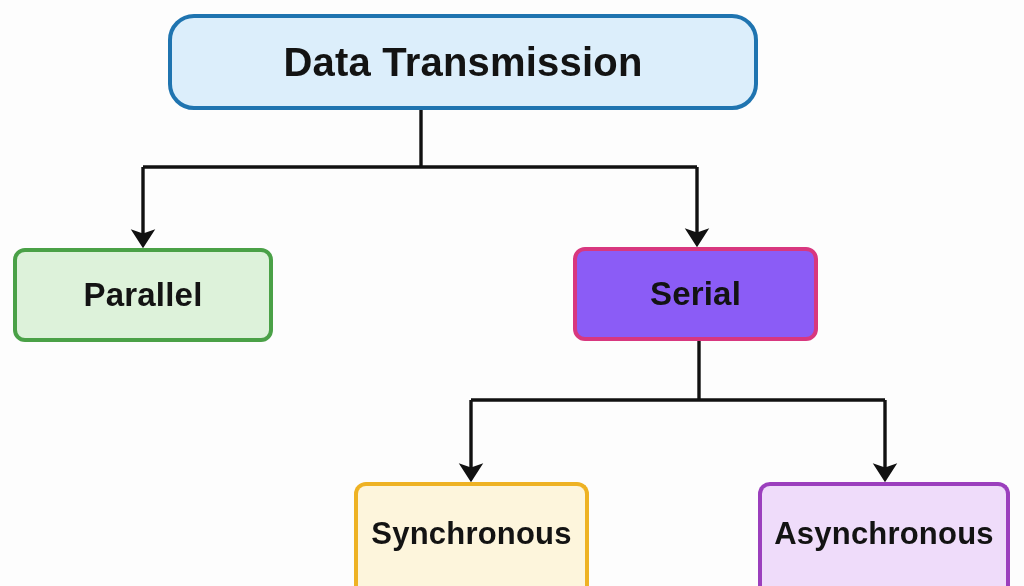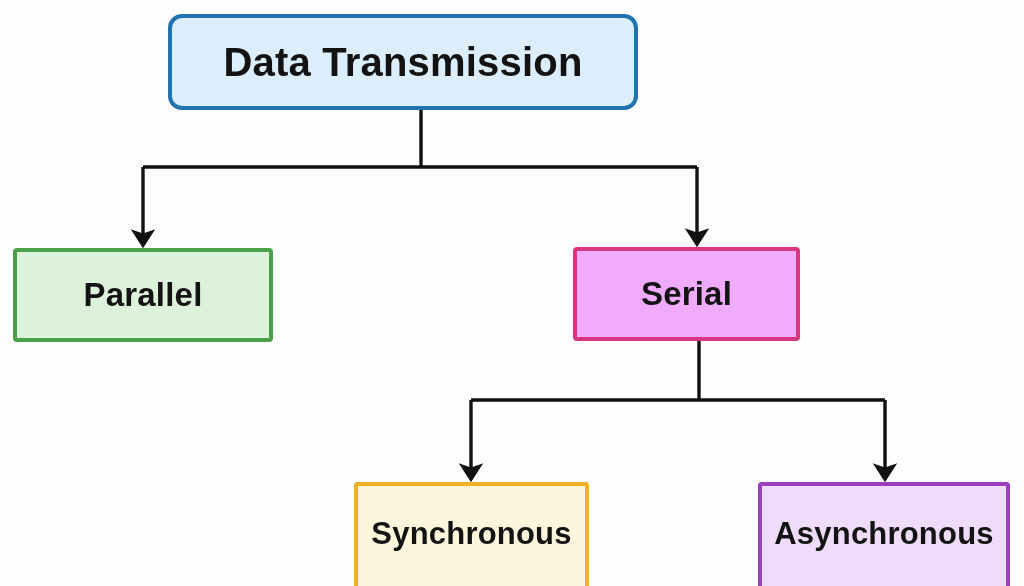--- a/index.html
+++ b/index.html
@@ -27,64 +27,64 @@
     height: 586px;
     pointer-events: none;
   }
   .node {
     position: absolute;
     box-sizing: border-box;
     display: flex;
     align-items: center;
     justify-content: center;
     border-style: solid;
-    border-radius: 4px;
+    border-radius: 12px;
     text-align: center;
     z-index: 2;
   }
   .node-label {
     font-weight: bold;
     color: #131313;
     letter-spacing: 0.2px;
     line-height: 1.1;
     white-space: nowrap;
   }
 
   
   #node-root {
     left: 168px;
     top: 14px;
-    width: 470px;
+    width: 590px;
     height: 96px;
     background: #dceefb;
     border-color: #1f74b0;
     border-width: 4px;
-    border-radius: 14px;
+    border-radius: 26px;
   }
   #node-root .node-label { font-size: 40px; }
 
   
   #node-parallel {
     left: 13px;
     top: 248px;
     width: 260px;
     height: 94px;
     background: #ddf2da;
     border-color: #4aa147;
     border-width: 4px;
   }
   #node-parallel .node-label { font-size: 33px; }
 
   
   #node-serial {
     left: 573px;
     top: 247px;
-    width: 227px;
+    width: 245px;
     height: 94px;
-    background: #f0abfc;
+    background: #8b5cf6;
     border-color: #d8377f;
     border-width: 4px;
   }
   #node-serial .node-label { font-size: 33px; }
 
   
   #node-synchronous {
     left: 354px;
     top: 482px;
     width: 235px;

